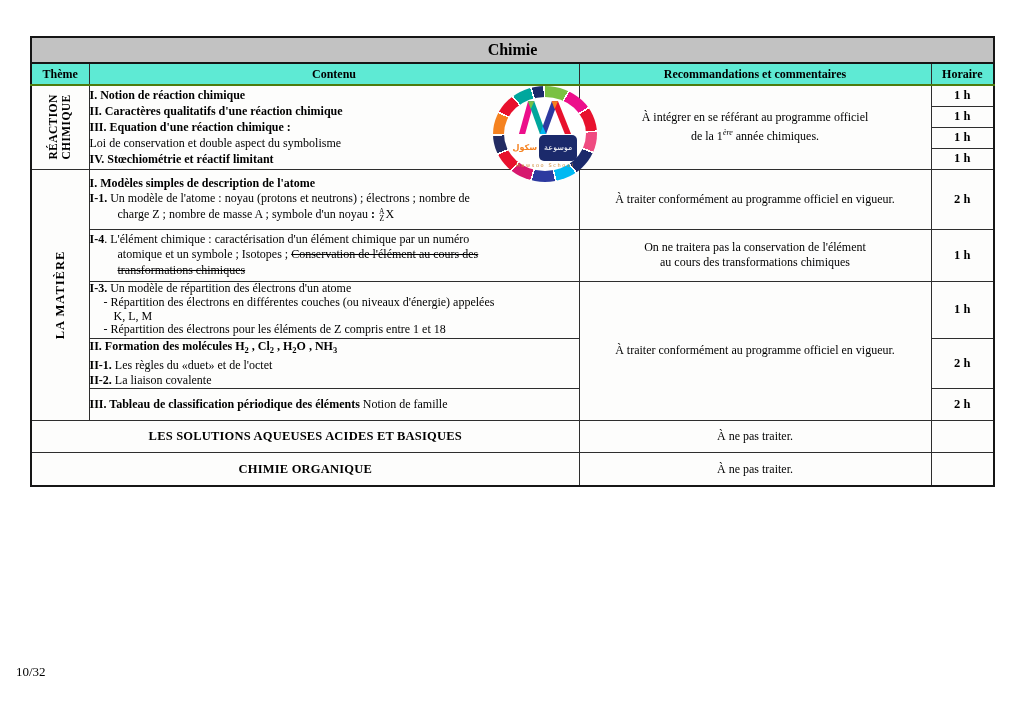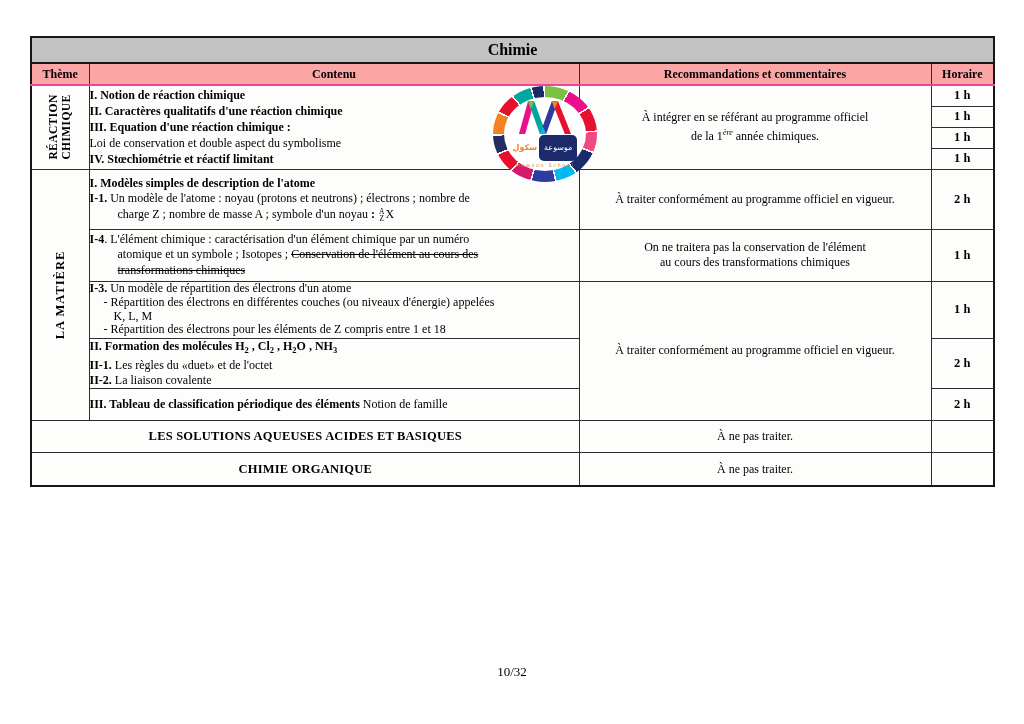--- a/index.html
+++ b/index.html
@@ -5,21 +5,21 @@
   html,body{margin:0;padding:0;}
   body{
     width:1024px;height:724px;position:relative;overflow:hidden;
     background:#ffffff;color:#000;
     font-family:"Liberation Serif","DejaVu Serif",serif;
   }
   .table-wrap{position:absolute;left:30px;top:36px;width:963px;}
   table.main{width:100%;border-collapse:collapse;table-layout:fixed;border:2px solid #161616;}
   table.main td{border:1px solid #2e2e2e;padding:0;background:#fdfdfc;vertical-align:middle;}
   tr.title-row td{height:24px;background:#c2c2c2;text-align:center;font-weight:bold;font-size:16px;border-bottom:2px solid #161616;}
-  tr.head-row td{height:20px;background:#fca5a5;text-align:center;font-weight:bold;font-size:12px;border-bottom:2px solid #ec4899;}
+  tr.head-row td{height:20px;background:#5eead4;text-align:center;font-weight:bold;font-size:12px;border-bottom:2px solid #4d7c0f;}
   td.content{vertical-align:top;padding:2px 4px 0 5px;}
   .line{font-size:12px;line-height:15.5px;white-space:nowrap;}
   td.s1 .line{line-height:16px;}
   td.r3 .line{line-height:13.8px;}
   td.r4 .line{line-height:15px;}
   td.r5{vertical-align:middle;}
   .ind28{padding-left:28px;}
   .ind16{padding-left:14px;}
   .ind24{padding-left:24px;}
   .b{font-weight:bold;}
@@ -33,21 +33,21 @@
   td.hr{ text-align:center;font-weight:bold;font-size:12.5px;}
   td.theme-cell{position:relative;background:#fbfbfa;}
   .vwrap{
     position:absolute;left:50%;top:50%;
     transform:translate(-50%,-50%) rotate(-90deg);
     font-weight:bold;text-align:center;white-space:nowrap;
   }
   .vwrap.two{font-size:11.5px;line-height:13px;letter-spacing:0.4px;}
   .vwrap.one{font-size:12.5px;letter-spacing:1px;}
   td.bigrow{text-align:center;font-weight:bold;font-size:12.5px;letter-spacing:0.2px;}
-  .footer{position:absolute;left:0;right:0;top:664px;text-align:center;font-size:13px;}
+  .footer{position:absolute;left:16px;right:0;top:664px;text-align:left;font-size:13px;}
   
   .logo{position:absolute;left:493px;top:86px;width:104px;height:96px;z-index:5;}
   .logo-ring{position:absolute;inset:0;border-radius:50%;
     background:conic-gradient(
       #7ac143 0deg 28deg,#fff 28deg 30deg,
       #ec0f8b 30deg 58deg,#fff 58deg 60deg,
       #e8112d 60deg 86deg,#fff 86deg 88deg,
       #ef4b81 88deg 110deg,#fff 110deg 112deg,
       #1b2a6b 112deg 140deg,#fff 140deg 142deg,
       #00b9f2 142deg 166deg,#fff 166deg 168deg,

